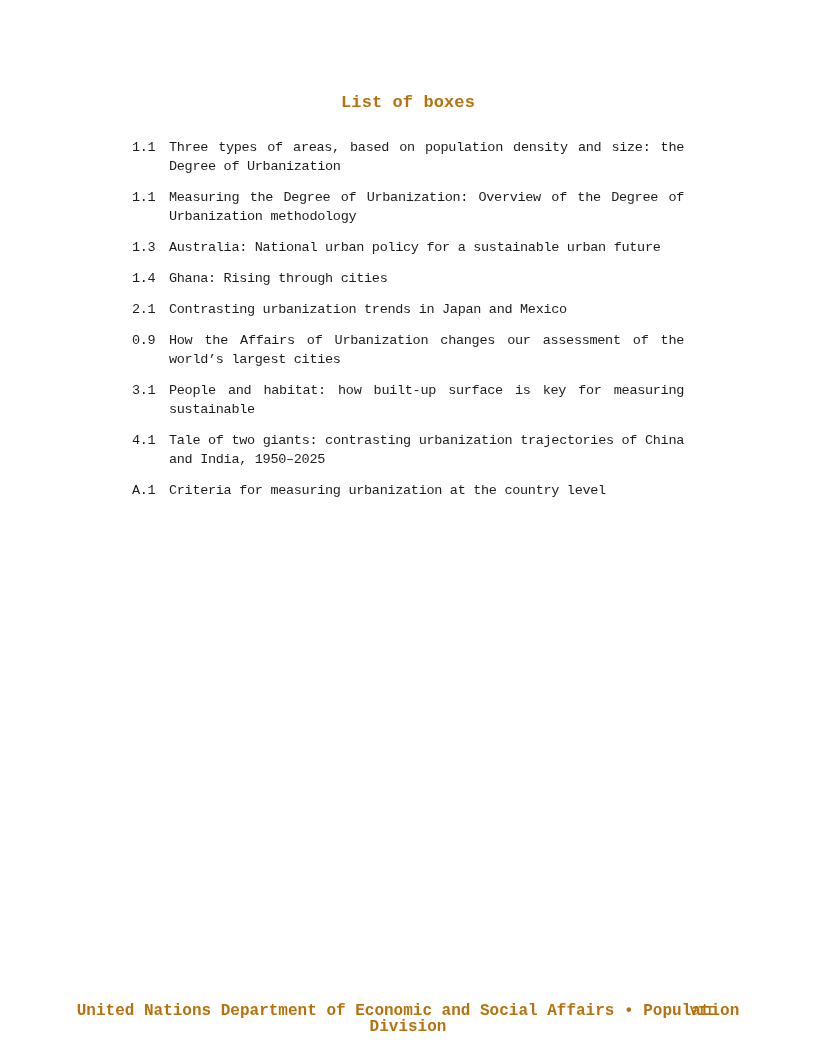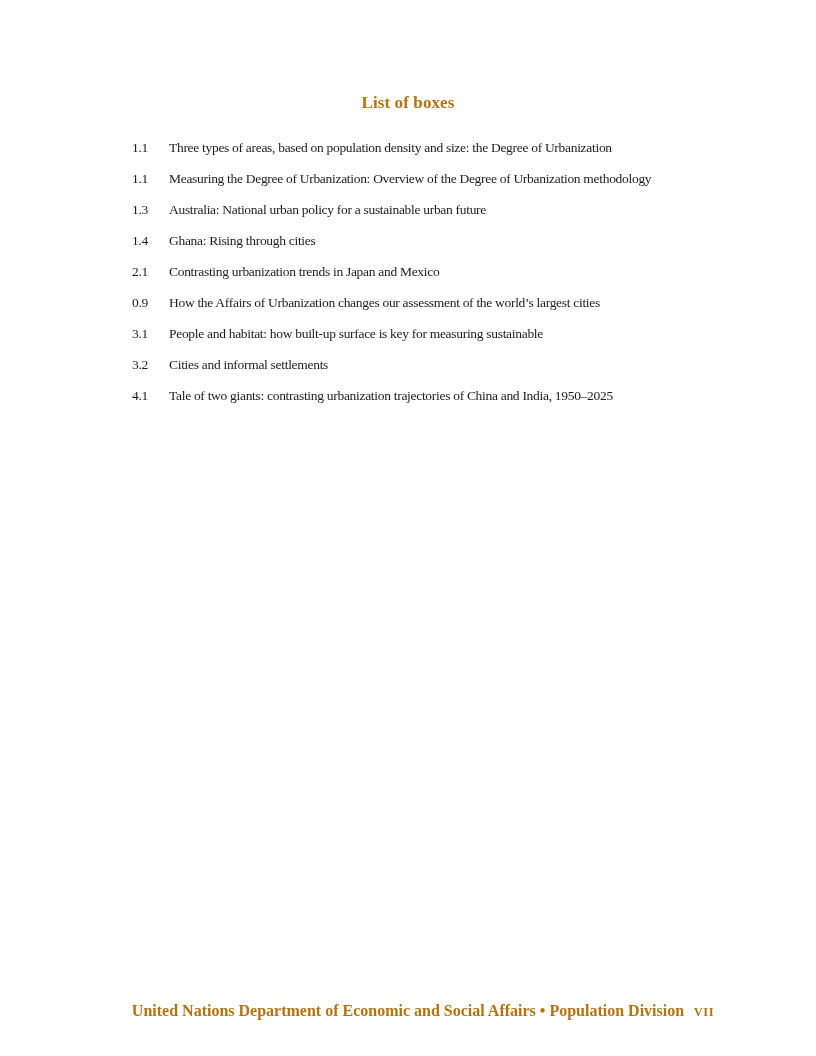--- a/index.html
+++ b/index.html
@@ -6,21 +6,21 @@
     margin: 0;
     padding: 0;
     background: #ffffff;
   }
   .page {
     position: relative;
     width: 744px;
     height: 1056px;
     margin: 0 auto;
     background: #ffffff;
-    font-family: Liberation Serif, serif;
+    font-family: Liberation Mono, monospace;
     color: #1c1c1c;
     overflow: hidden;
   }
   .page-title {
     margin-top: 93px;
     text-align: center;
     font-size: 17px;
     line-height: 19px;
     font-weight: bold;
     color: var(--accent, #b5720d);
@@ -104,26 +104,26 @@
     </div>
     <div class="box-row">
       <span class="box-number">0.9</span>
       <span class="box-title">How the Affairs of Urbanization changes our assessment of the world’s largest cities</span>
     </div>
     <div class="box-row">
       <span class="box-number">3.1</span>
       <span class="box-title">People and habitat: how built-up surface is key for measuring sustainable</span>
     </div>
     <div class="box-row">
-      <span class="box-number">3.2</span>
-      <span class="box-title">Cities and informal settlements</span>
+      <span class="box-number">4.1</span>
+      <span class="box-title">Tale of two giants: contrasting urbanization trajectories of China and India, 1950–2025</span>
     </div>
     <div class="box-row">
-      <span class="box-number">4.1</span>
-      <span class="box-title">Tale of two giants: contrasting urbanization trajectories of China and India, 1950–2025</span>
+      <span class="box-number">A.1</span>
+      <span class="box-title">Criteria for measuring urbanization at the country level</span>
     </div>
   </div>
 
   <div class="page-footer">
     <div class="footer-org-text">United Nations Department of Economic and Social Affairs • Population Division</div>
     <div class="page-number">VII</div>
   </div>
 
 </div>
 

